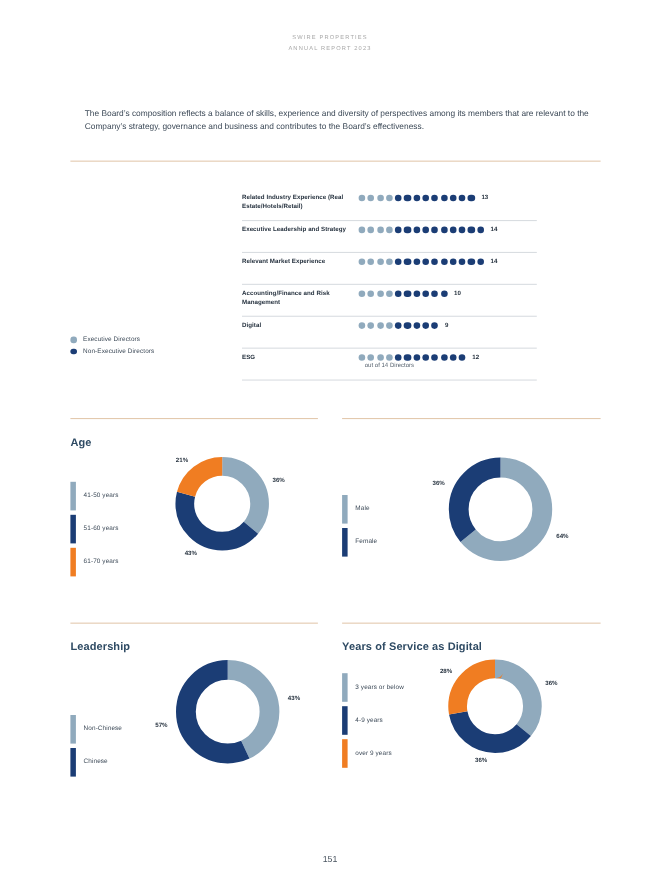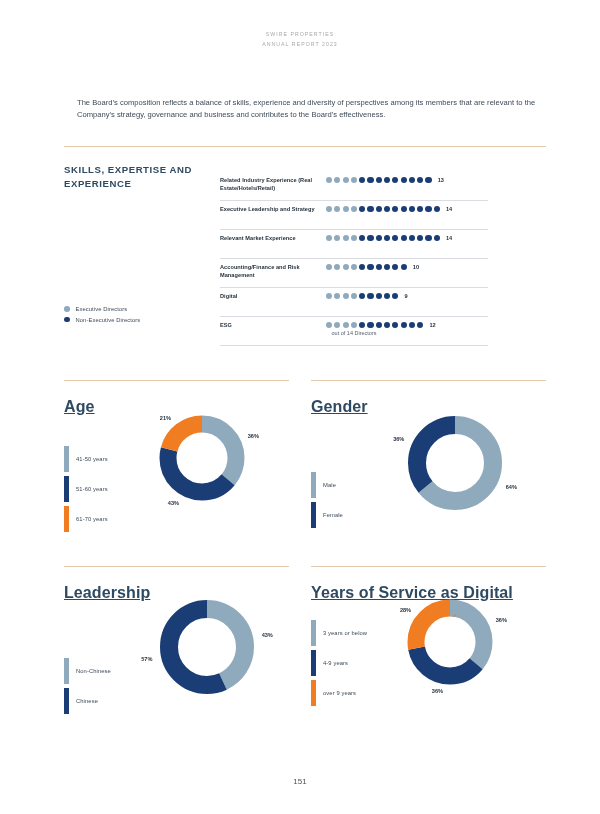--- a/index.html
+++ b/index.html
@@ -63,22 +63,22 @@
   .sk-dot{width:6.2px;height:6.2px;border-radius:50%;margin-right:2.1px;flex:0 0 auto;}
   .sk-count{font-size:5.6px;font-weight:bold;color:#26323f;margin-left:4px;line-height:6.2px;}
   .skill-foot{
     position:absolute;left:220px;top:330px;width:268px;
     text-align:center;font-size:5.5px;color:#55616d;
   }
 
   
   .panel{position:absolute;}
   .panel-title{
-    font-size:16px;font-weight:bold;color:#2e4a63;
-    line-height:1.35;letter-spacing:.1px;text-decoration:underline;
+    font-size:10px;font-weight:bold;color:#2e4a63;
+    line-height:1.35;letter-spacing:.1px;
   }
   .legend{margin-top:12px;}
   .lg-row{display:flex;align-items:center;height:30px;}
   .lg-swatch{width:5px;height:26px;margin-right:7px;flex:0 0 auto;}
   .lg-txt{font-size:5.8px;color:#3d4a58;letter-spacing:.1px;}
 
   .donutwrap{position:absolute;}
   .donutwrap svg{display:block;overflow:visible;}
   .dlabel{
     font-size:5.6px;font-weight:bold;fill:#26323f;
@@ -98,21 +98,20 @@
 
   <div class="runhead">
     <div>SWIRE PROPERTIES</div>
     <div>ANNUAL REPORT 2023</div>
   </div>
 
   <div class="intro">The Board’s composition reflects a balance of skills, experience and diversity of perspectives among its members that are relevant to the Company’s strategy, governance and business and contributes to the Board’s effectiveness.</div>
 
   <div class="rule" style="left:64px;top:146px;width:482px;"></div>
 
-  <div class="skills-title">SKILLS, EXPERTISE AND EXPERIENCE</div>
 
   <div class="skills-legend">
     <div class="slg-row">
       <span class="slg-dot" style="background:#90aabd"></span>
       <span class="slg-txt">Executive Directors</span>
     </div>
     <div class="slg-row">
       <span class="slg-dot" style="background:#1b3d75"></span>
       <span class="slg-txt">Non-Executive Directors</span>
     </div>
@@ -255,21 +254,20 @@
         <circle cx="50" cy="50" r="34" fill="none" stroke="#90aabd" stroke-width="17" stroke-dasharray="76.90618815987814 136.72211228422782" stroke-dashoffset="0" transform="rotate(-90 50 50)"></circle>
         <circle cx="50" cy="50" r="34" fill="none" stroke="#1b3d75" stroke-width="17" stroke-dasharray="91.86016919096555 121.7681312531404" stroke-dashoffset="-76.90618815987814" transform="rotate(-90 50 50)"></circle>
         <circle cx="50" cy="50" r="34" fill="none" stroke="#f07d22" stroke-width="17" stroke-dasharray="44.86194309326225 168.7663573508437" stroke-dashoffset="-168.7663573508437" transform="rotate(-90 50 50)"></circle>
         <text x="95.69376614953399" y="30.498145775963835" class="dlabel" text-anchor="start">36%</text>
         <text x="27.07347976315291" y="96.9958294715126" class="dlabel" text-anchor="end">43%</text>
         <text x="19.04819379052469" y="12.097171875027634" class="dlabel" text-anchor="end">21%</text>
       </svg>
     </div>
 
   <div class="panel" style="left:311px;top:396px;width:235px;">
-    <div class="panel-title">Gender</div>
     <div class="legend" id="legend-gender" style="margin-top:52px;">
         <div class="lg-row">
           <span class="lg-swatch" style="background: rgb(144, 170, 189);"></span>
           <span class="lg-txt">Male</span>
         </div>
         <div class="lg-row">
           <span class="lg-swatch" style="background: rgb(27, 61, 117);"></span>
           <span class="lg-txt">Female</span>
         </div>
       </div>

